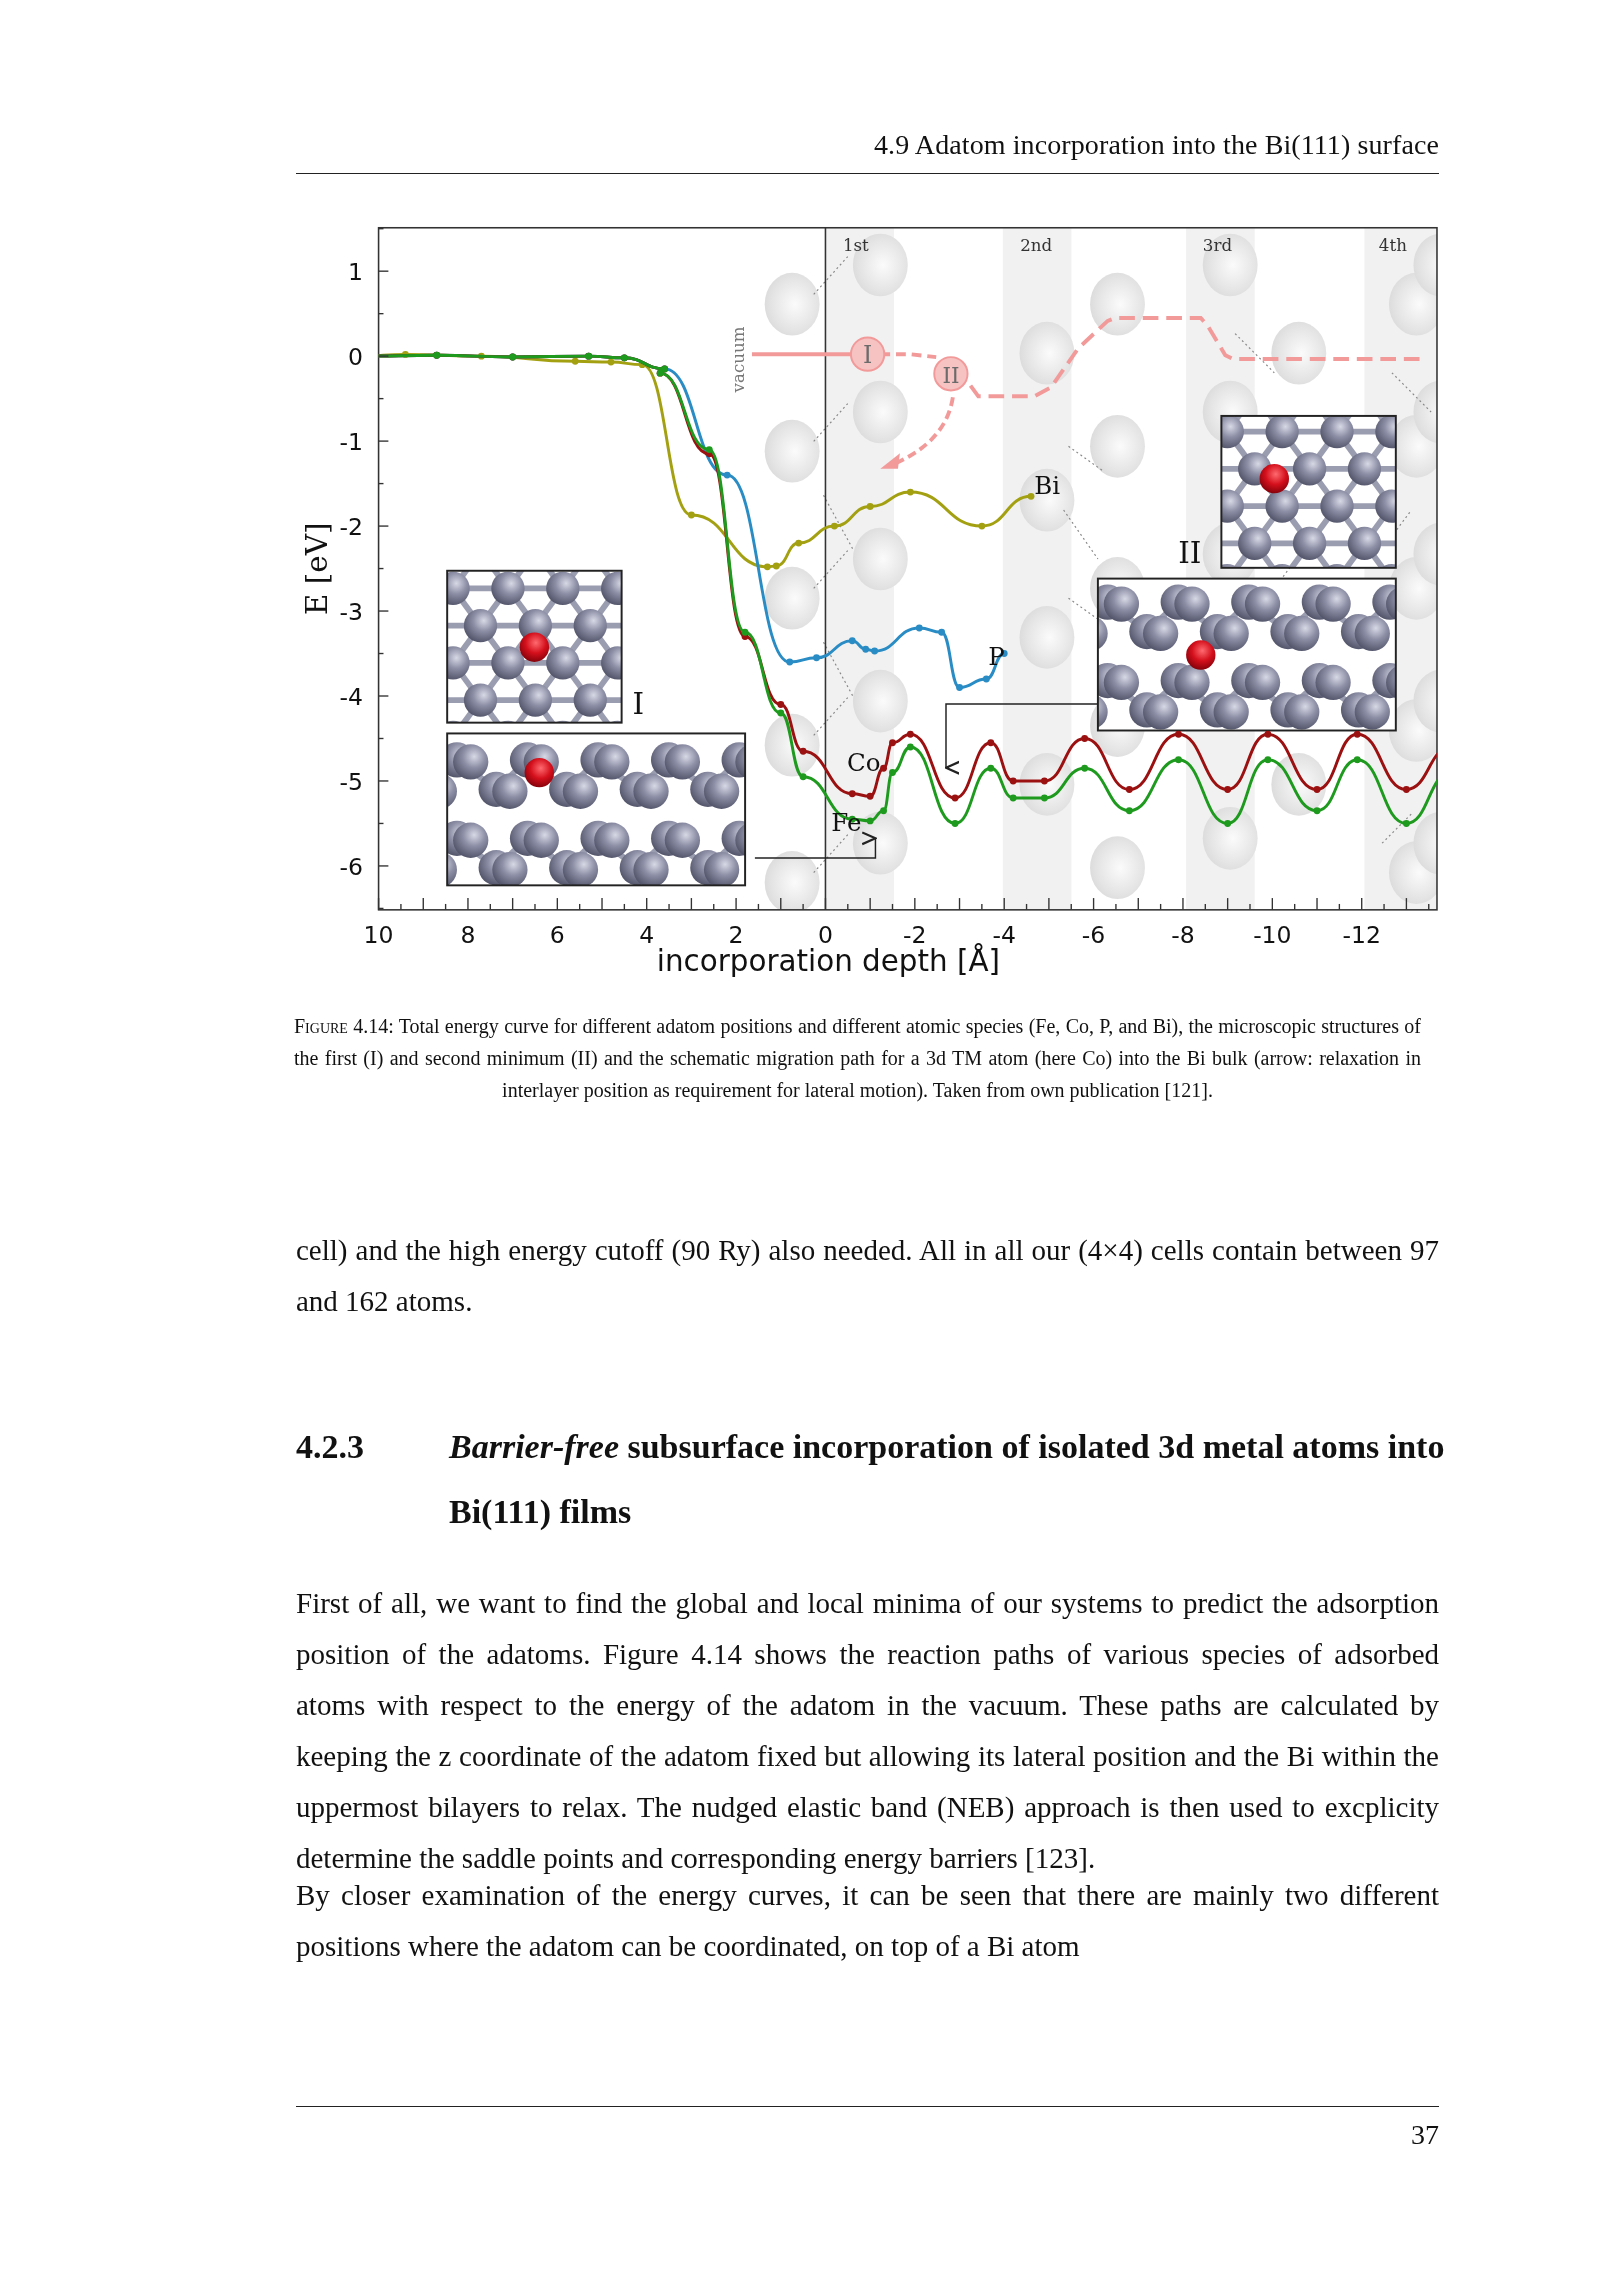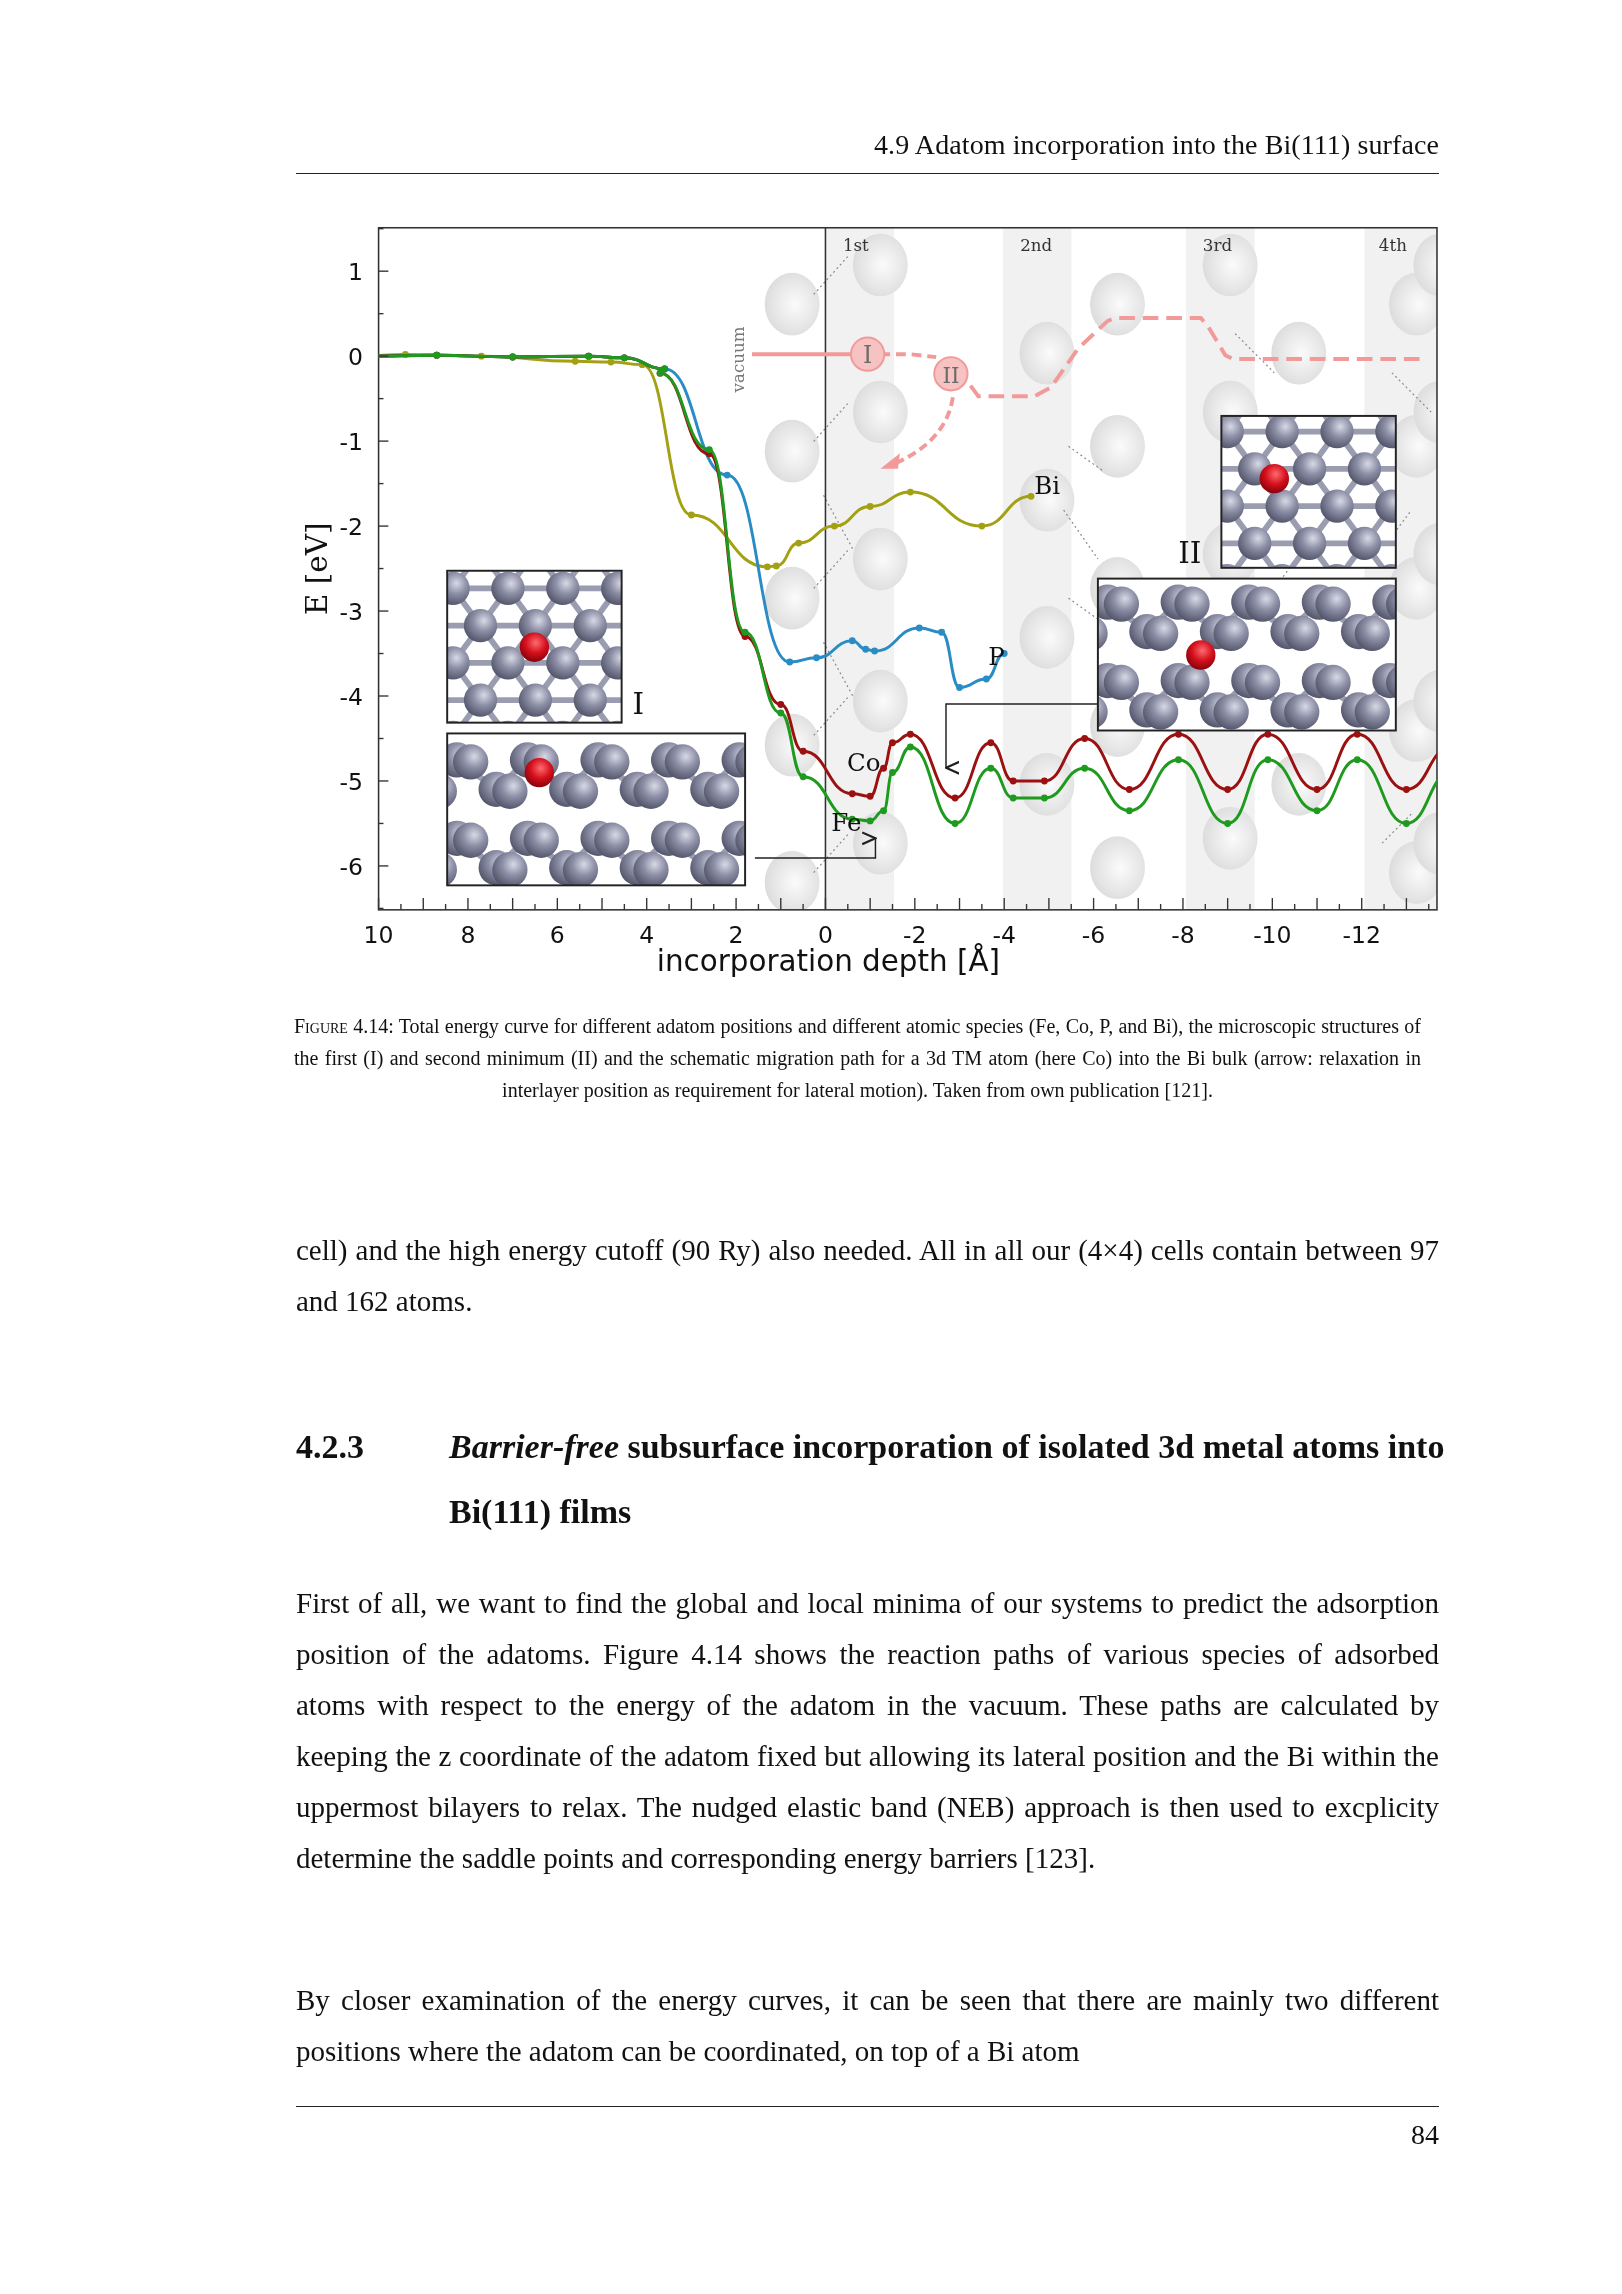--- a/index.html
+++ b/index.html
@@ -913,17 +913,17 @@
 <div class="caption"><span class="fig-label">Figure 4.14:</span><span> Total energy curve for different adatom positions and different atomic species (Fe, Co, P, and Bi), the microscopic structures of the first (I) and second minimum (II) and the schematic migration path for a 3d TM atom (here Co) into the Bi bulk (arrow: relaxation in interlayer position as requirement for lateral motion). Taken from own publication [121].</span></div>
 
 <div class="para" style="top:1225px;">cell) and the high energy cutoff (90 Ry) also needed.  All in all our (4×4) cells contain between 97 and 162 atoms.</div>
 
 <div class="section-heading">
   <span class="num">4.2.3</span>
   <span class="title"><em>Barrier-free</em><span> subsurface incorporation of isolated 3d metal atoms into Bi(111) films</span></span>
 </div>
 
 <div class="para" style="top:1578px;">First of all, we want to find the global and local minima of our systems to predict the adsorption position of the adatoms.  Figure 4.14 shows the reaction paths of various species of adsorbed atoms with respect to the energy of the adatom in the vacuum.  These paths are calculated by keeping the z coordinate of the adatom fixed but allowing its lateral position and the Bi within the uppermost bilayers to relax.  The nudged elastic band (NEB) approach is then used to excplicity determine the saddle points and corresponding energy barriers [123].</div>
-<div class="para" style="top:1975px;">By closer examination of the energy curves, it can be seen that there are mainly two different positions where the adatom can be coordinated, on top of a Bi atom</div>
+<div class="para" style="top:1870px;">By closer examination of the energy curves, it can be seen that there are mainly two different positions where the adatom can be coordinated, on top of a Bi atom</div>
 
 <div class="foot-rule"></div>
-<div class="page-number">84</div>
+<div class="page-number">37</div>
 
 
 </body></html>

